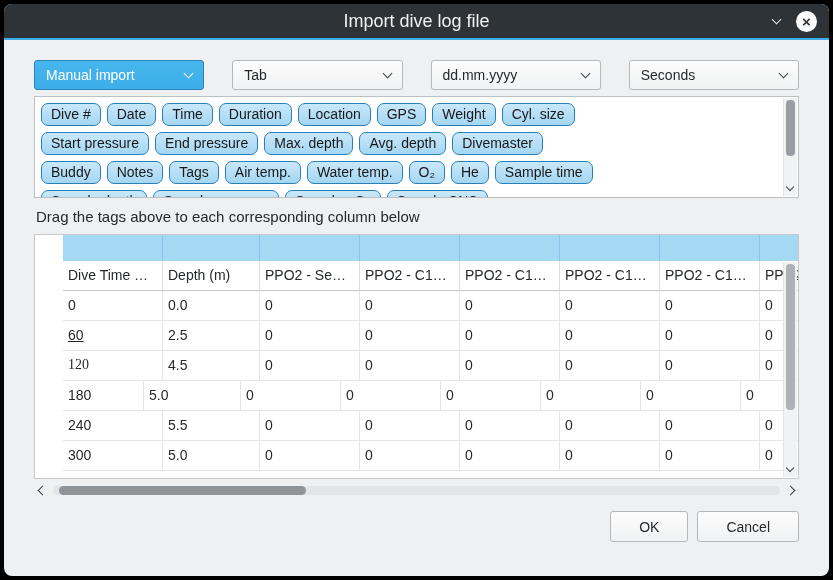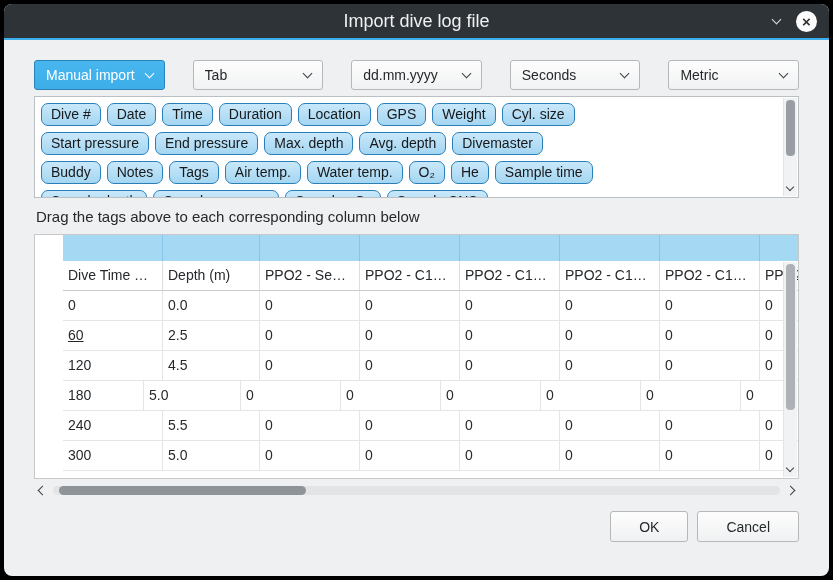--- a/index.html
+++ b/index.html
@@ -94,24 +94,20 @@
           <i class="chev"></i>
         </div>
         <div class="combo">
           <span class="combo-label">dd.mm.yyyy</span>
           <i class="chev"></i>
         </div>
         <div class="combo">
           <span class="combo-label">Seconds</span>
           <i class="chev"></i>
         </div>
-        <div class="combo">
-          <span class="combo-label">Metric</span>
-          <i class="chev"></i>
-        </div>
       </div>
 
     <div class="tag-panel">
       <div class="tag-list">
           <div class="tag-row"><span class="tag">Dive #</span><span class="tag">Date</span><span class="tag">Time</span><span class="tag">Duration</span><span class="tag">Location</span><span class="tag">GPS</span><span class="tag">Weight</span><span class="tag">Cyl. size</span></div>
           <div class="tag-row"><span class="tag">Start pressure</span><span class="tag">End pressure</span><span class="tag">Max. depth</span><span class="tag">Avg. depth</span><span class="tag">Divemaster</span></div>
           <div class="tag-row"><span class="tag">Buddy</span><span class="tag">Notes</span><span class="tag">Tags</span><span class="tag">Air temp.</span><span class="tag">Water temp.</span><span class="tag">O₂</span><span class="tag">He</span><span class="tag">Sample time</span></div>
           <div class="tag-row"><span class="tag">Sample depth</span><span class="tag">Sample pressure</span><span class="tag">Sample pO₂</span><span class="tag">Sample CNS</span></div>
         </div>
       <div class="vscroll">
@@ -159,21 +155,21 @@
               <div class="tcell" style="width: 100px; text-decoration: underline;">60</div>
               <div class="tcell" style="width: 97px;">2.5</div>
               <div class="tcell" style="width: 100px;">0</div>
               <div class="tcell" style="width: 100px;">0</div>
               <div class="tcell" style="width: 100px;">0</div>
               <div class="tcell" style="width: 100px;">0</div>
               <div class="tcell" style="width: 100px;">0</div>
               <div class="tcell" style="width: 90px;">0</div>
             </div>
             <div class="trow">
-              <div class="tcell" style="width: 100px;">120</div>
+              <div class="tcell" style="width: 100px; font-family: Liberation Serif, serif;">120</div>
               <div class="tcell" style="width: 97px;">4.5</div>
               <div class="tcell" style="width: 100px;">0</div>
               <div class="tcell" style="width: 100px;">0</div>
               <div class="tcell" style="width: 100px;">0</div>
               <div class="tcell" style="width: 100px;">0</div>
               <div class="tcell" style="width: 100px;">0</div>
               <div class="tcell" style="width: 90px;">0</div>
             </div>
             <div class="trow">
               <div class="tcell" style="width: 81px;">180</div>

